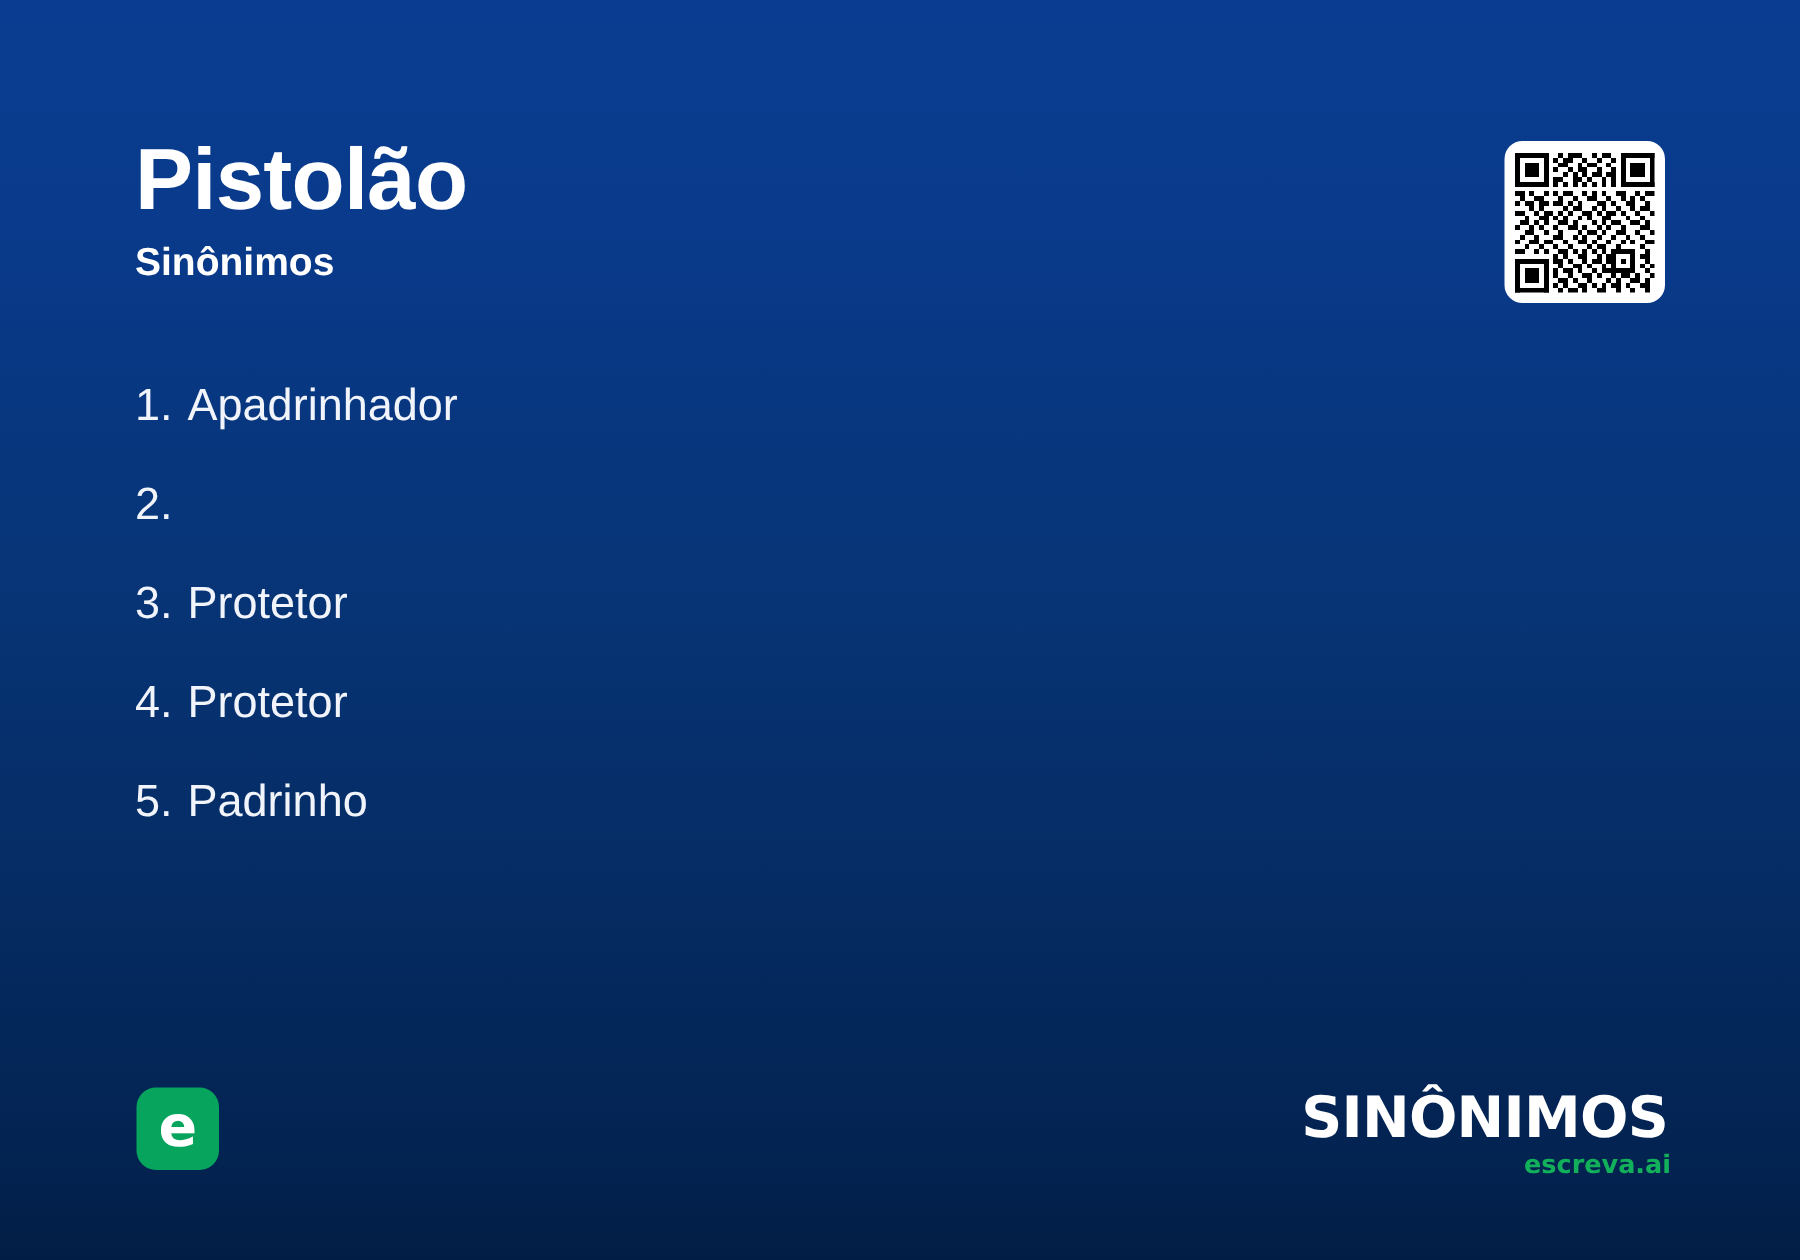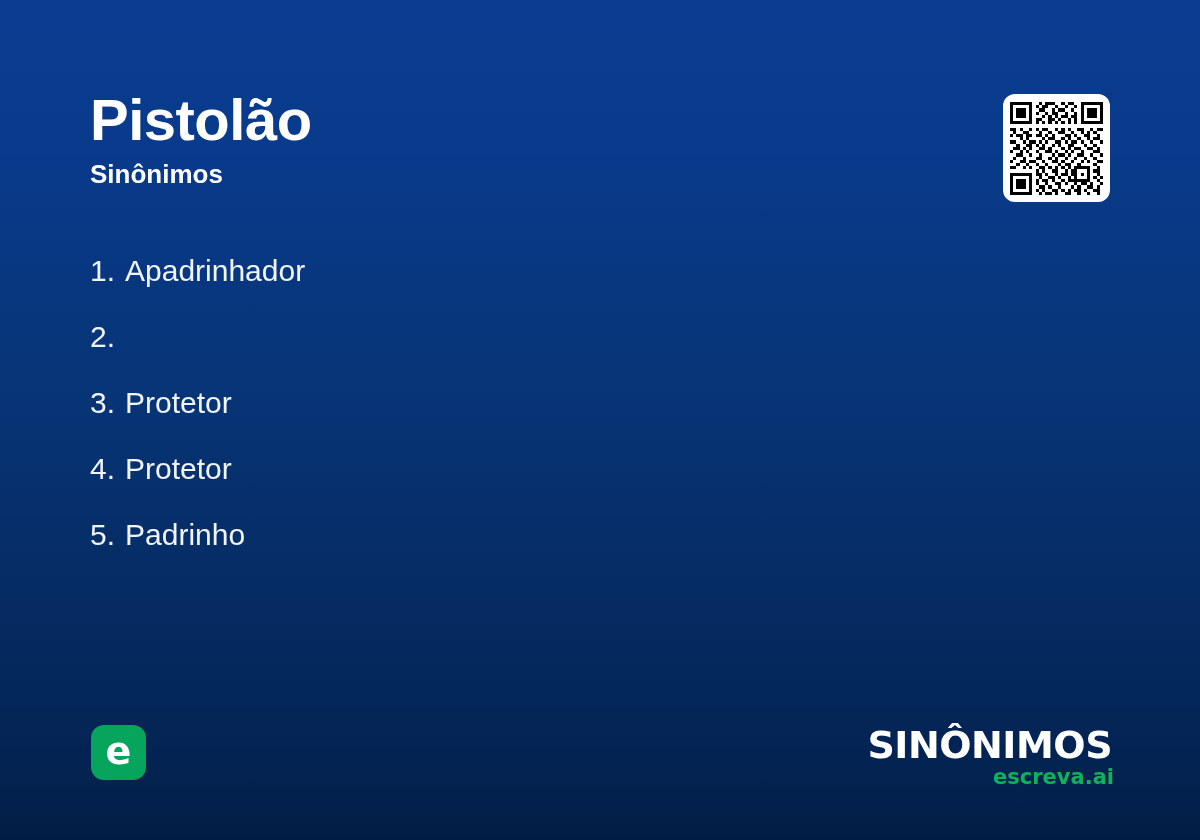--- a/index.html
+++ b/index.html
@@ -138,21 +138,21 @@
     font-size: 38px;
     line-height: 38px;
     font-weight: 700;
     color: #ffffff;
     letter-spacing: -0.5px;
     font-family: "DejaVu Sans", sans-serif;
     display: block;
   }
 
   #footer-logo-sub {
-    font-size: 21px;
+    font-size: 17px;
     line-height: 22px;
     font-weight: 700;
     color: #13b05c;
     letter-spacing: 0px;
     font-family: "DejaVu Sans", sans-serif;
     display: block;
     margin-top: 2px;
     margin-right: -2px;
   }
 </style>

